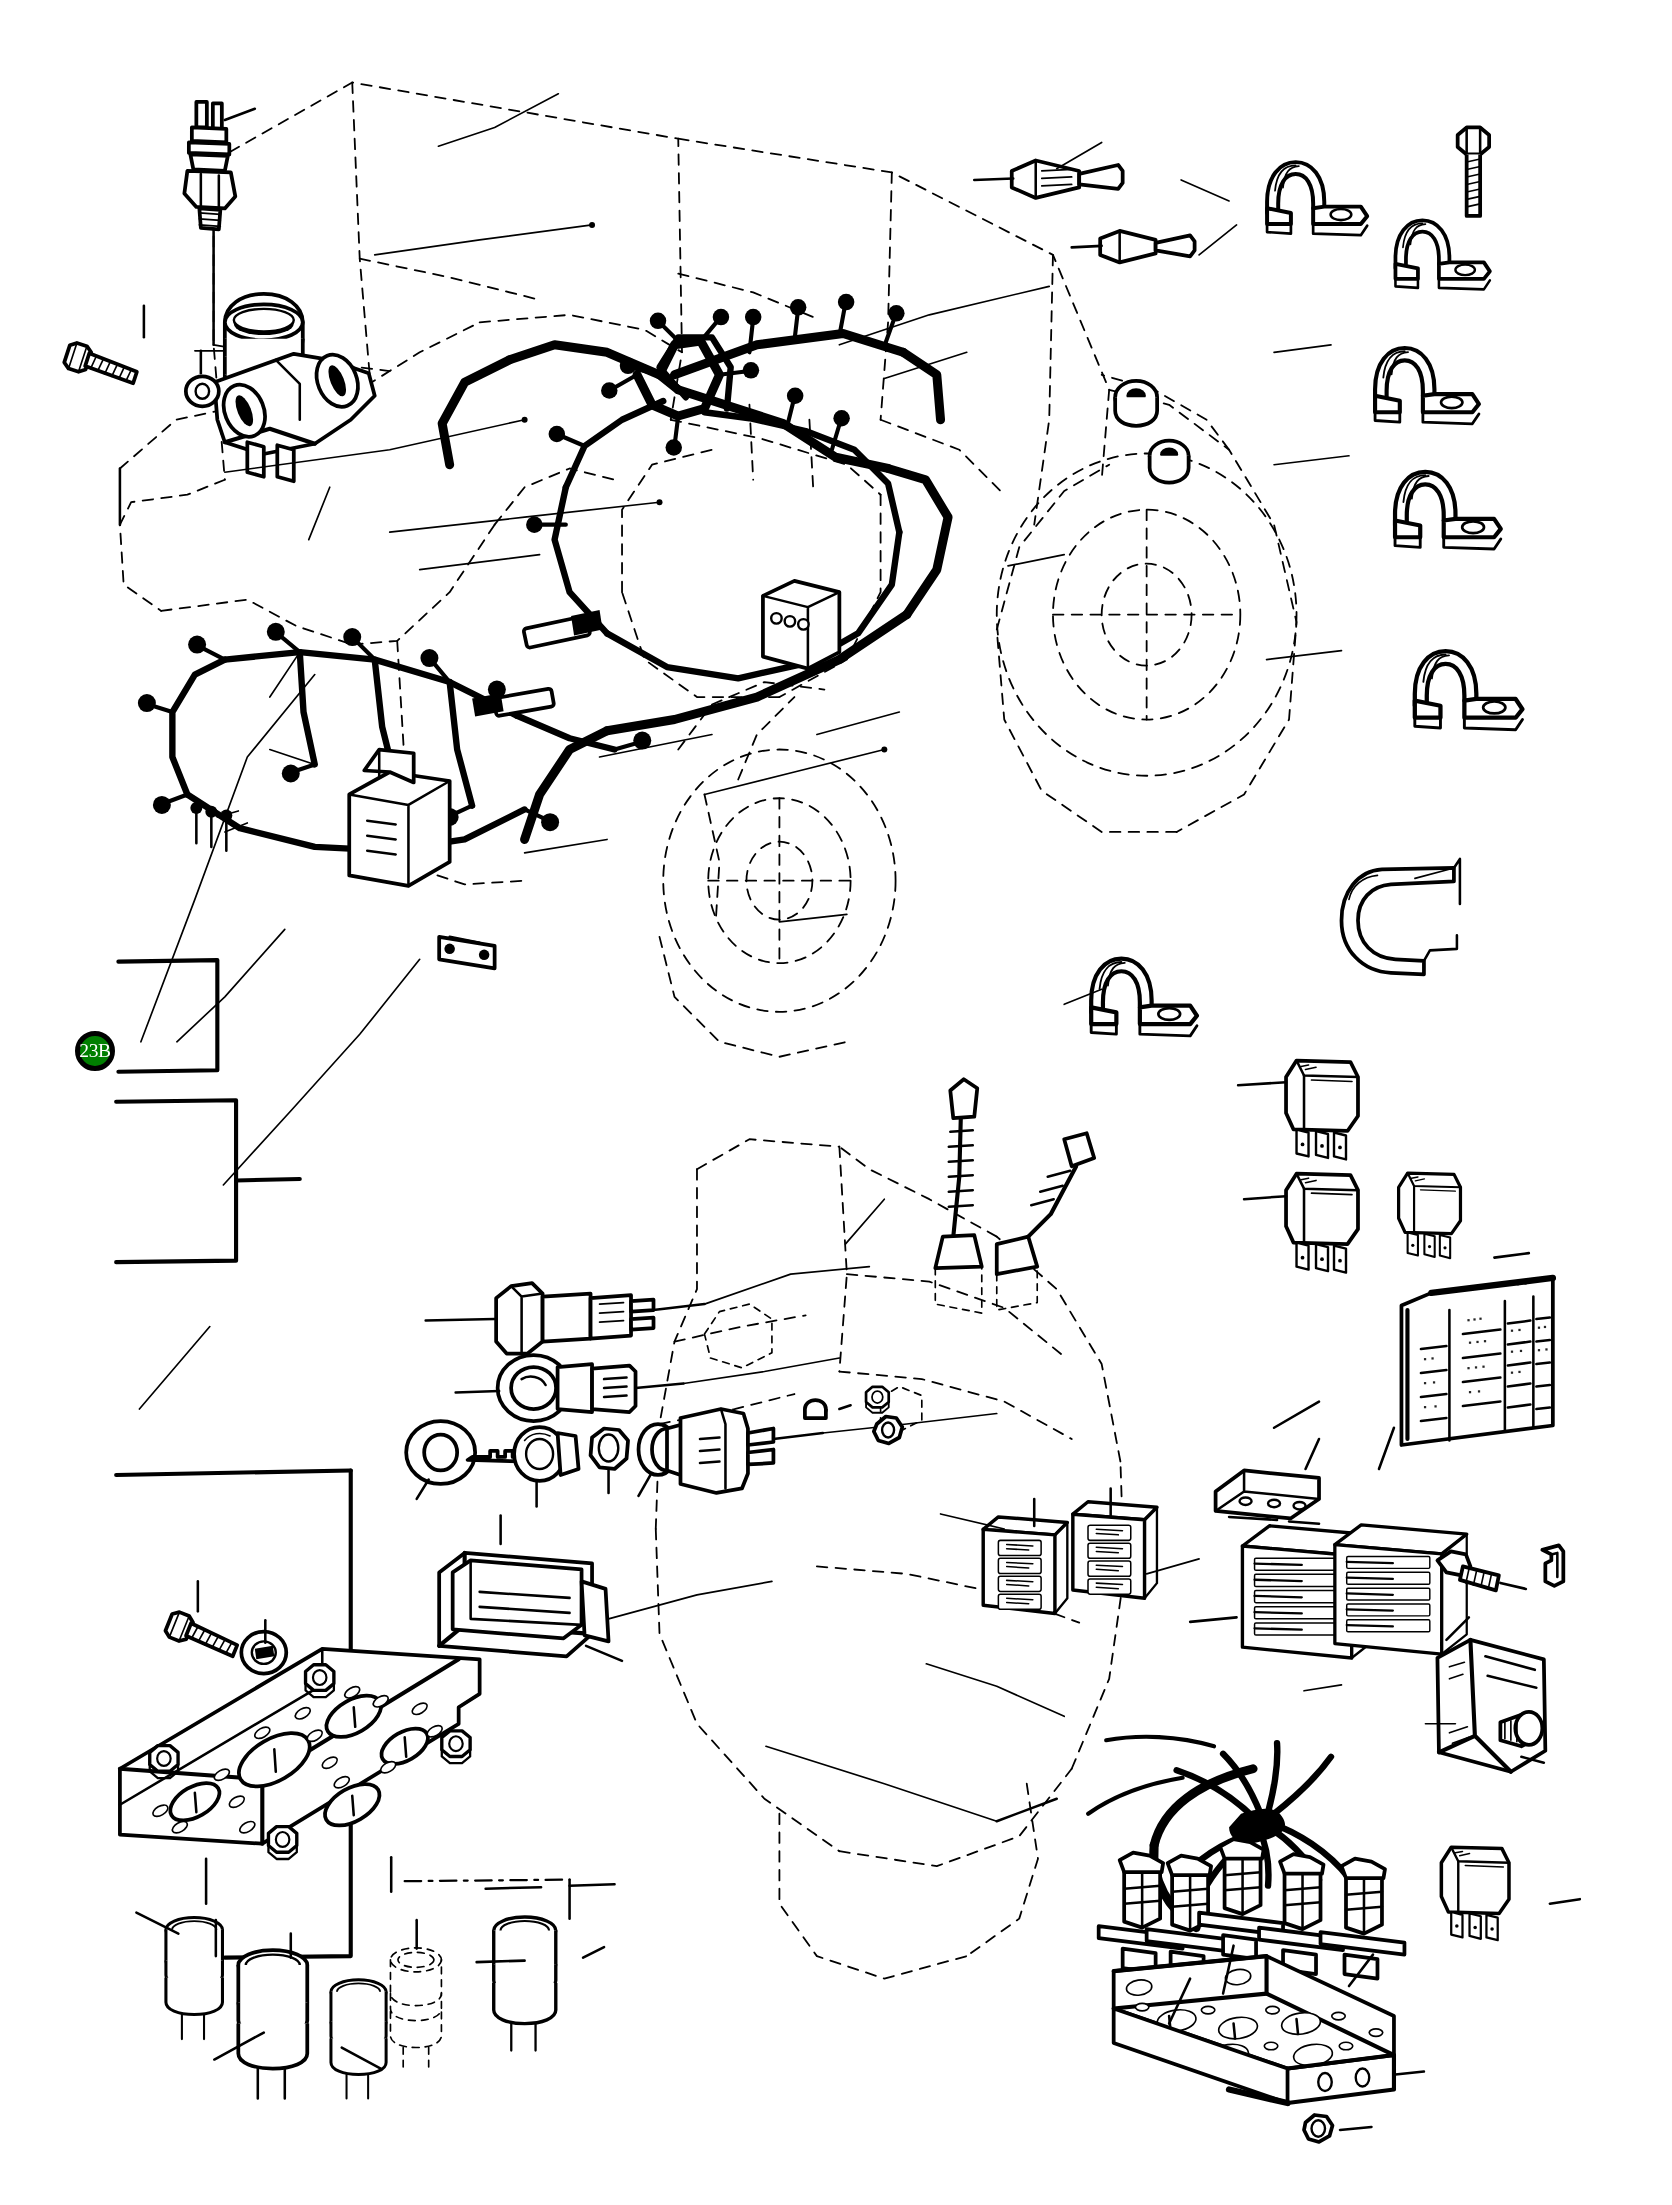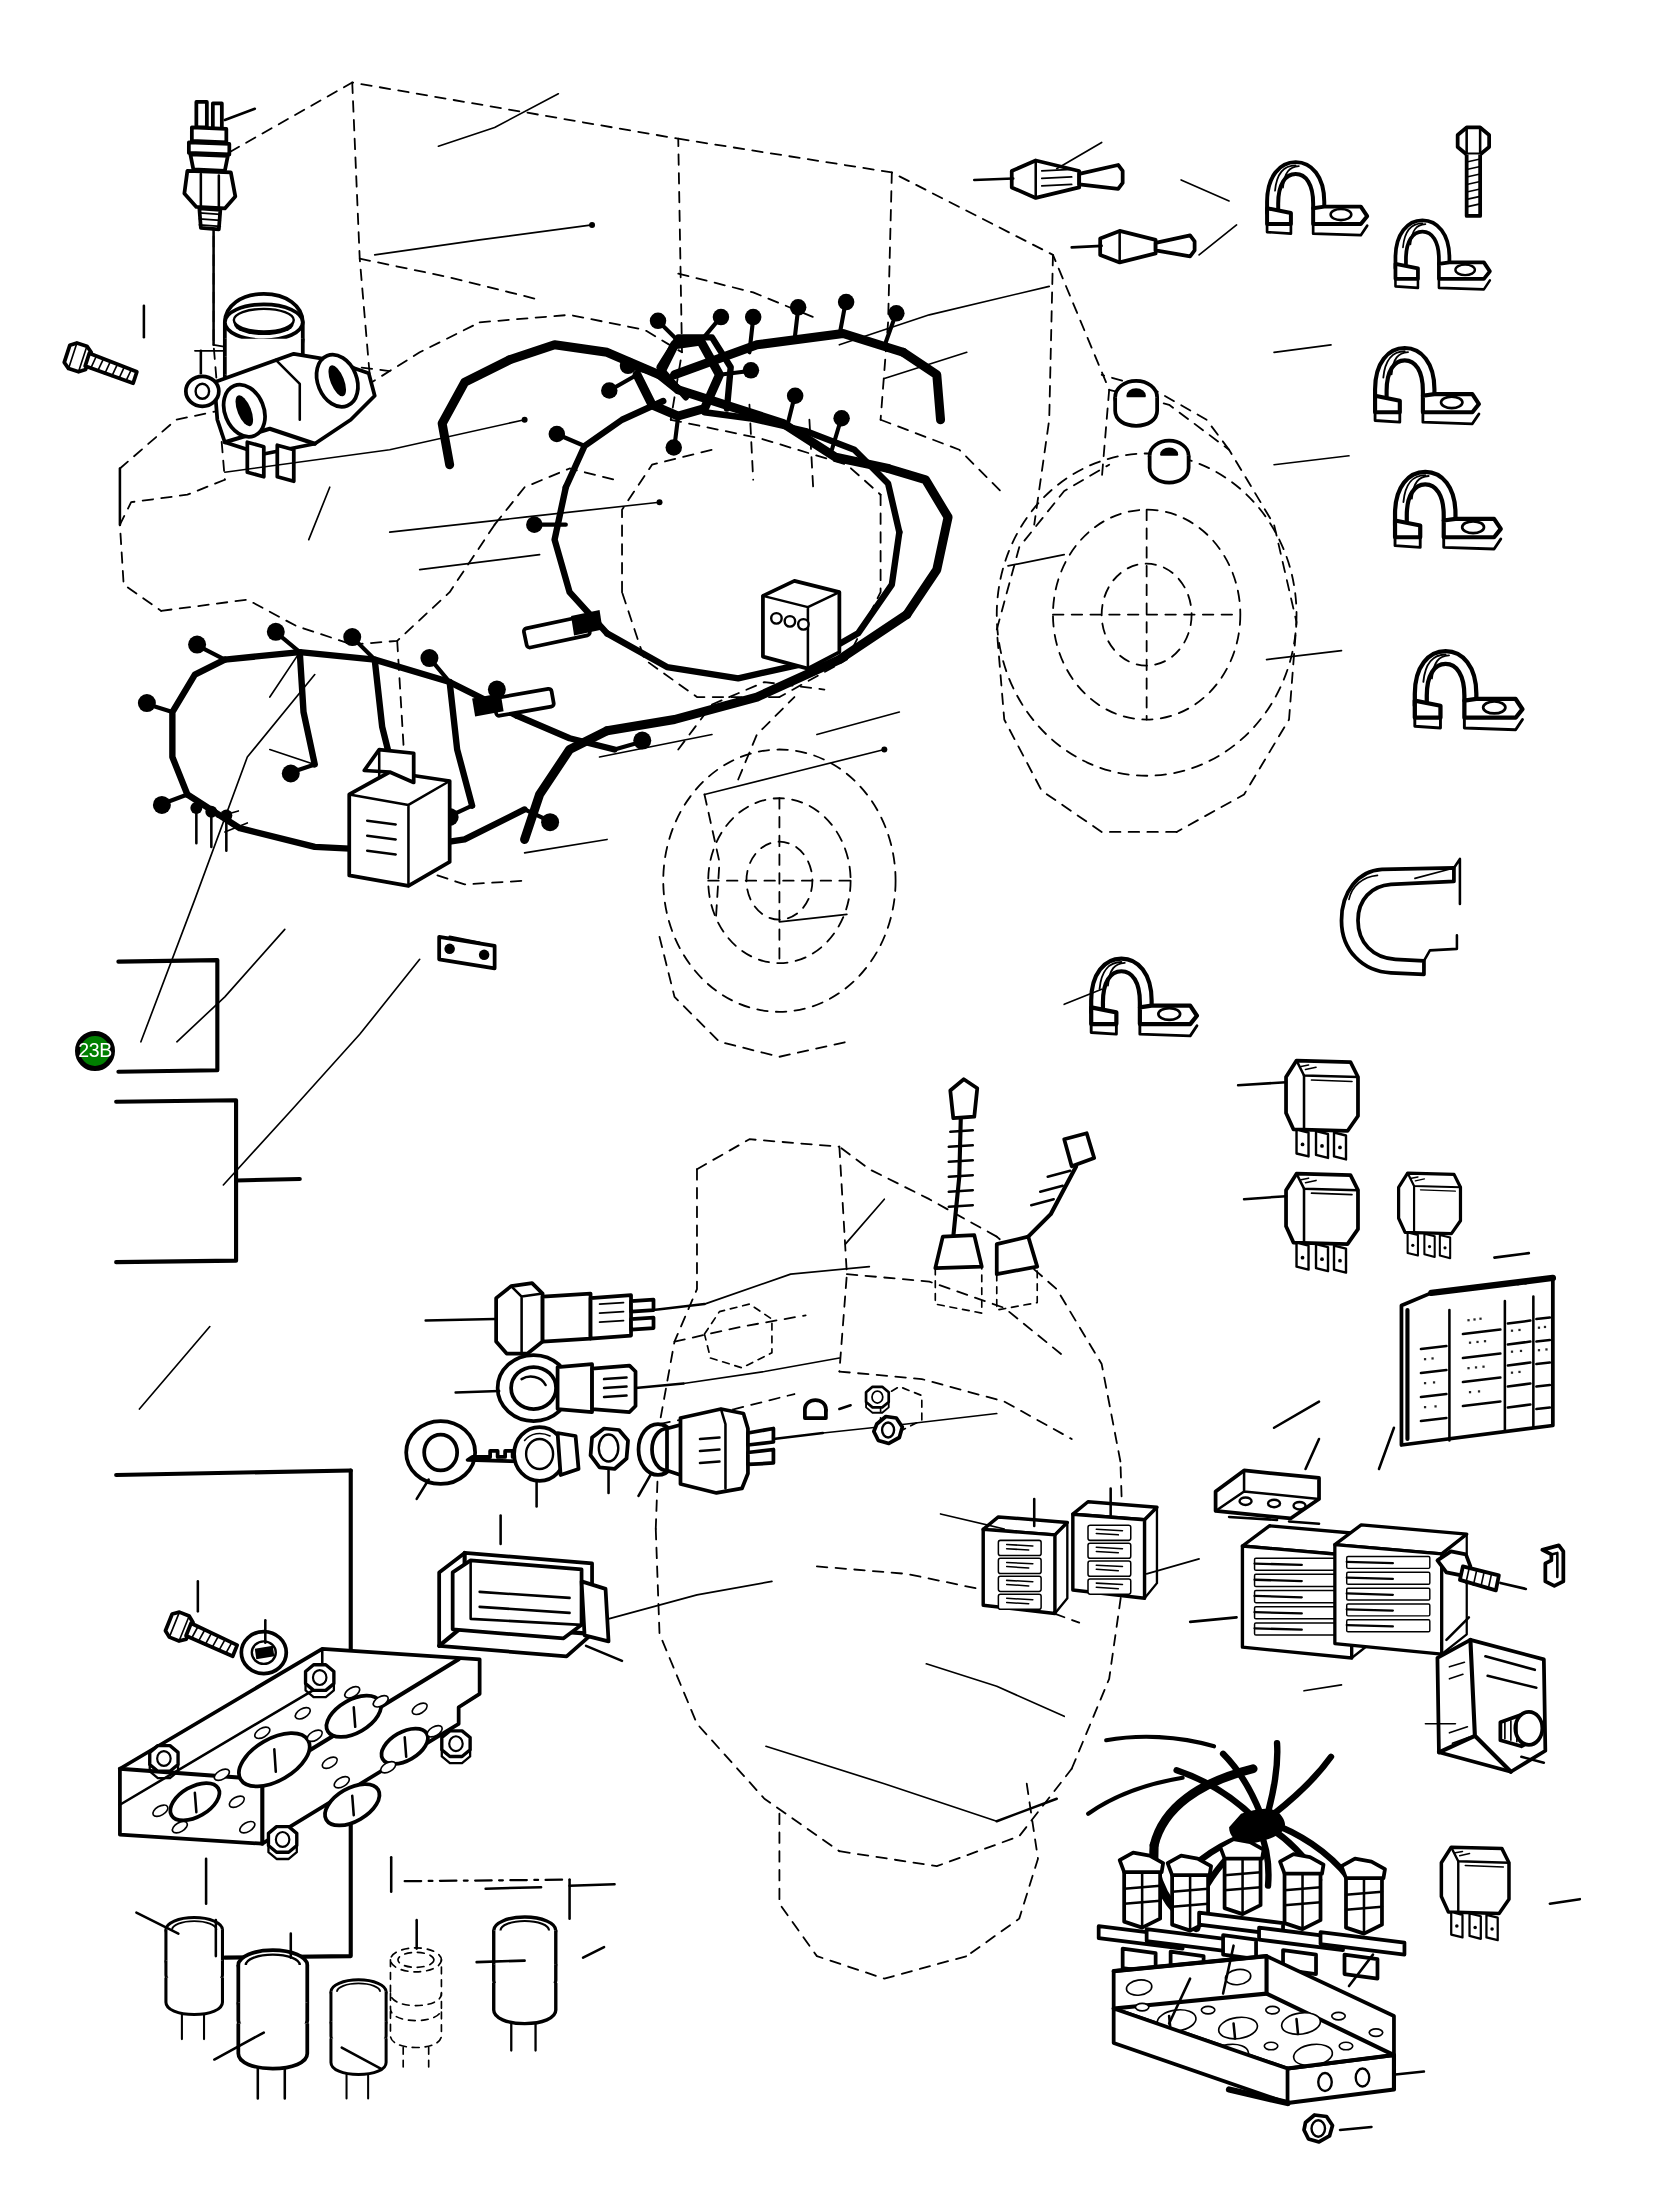--- a/index.html
+++ b/index.html
@@ -8,21 +8,21 @@
   #art{position:absolute;inset:0;}
   .badge{
     position:absolute;
     width:40px;height:40px;
     border-radius:50%;
     background:#007f00;
     border:5.2px solid #000;
     box-sizing:border-box;
     color:#fff;
     font-size:19.5px;
-    font-family:Liberation Sans, sans-serif;
+    font-family:Liberation Serif, serif;
     display:flex;align-items:center;justify-content:center;
     letter-spacing:-0.4px;
     line-height:1;
     user-select:none;
   }
 </style>
 </head>
 <body>
 
 <div id="page">

